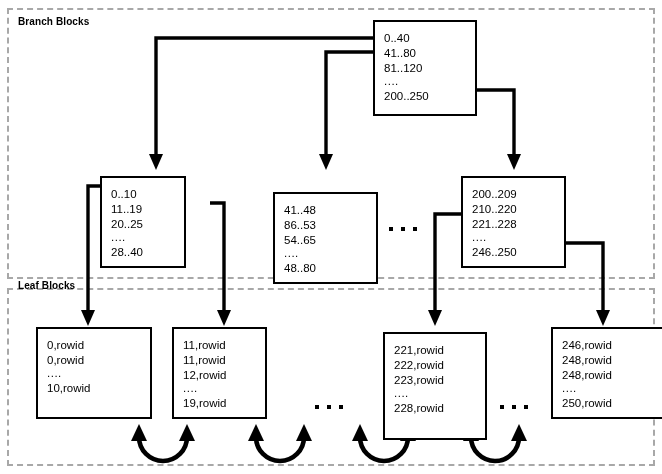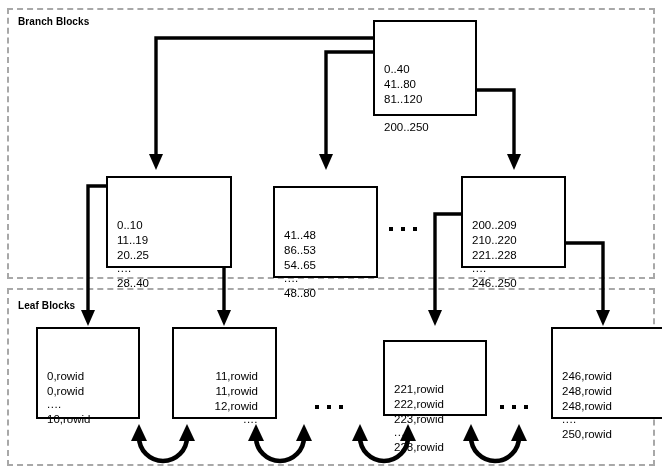--- a/index.html
+++ b/index.html
@@ -32,22 +32,21 @@
     white-space: nowrap;
   }
   .block {
     position: absolute;
     box-sizing: border-box;
     border: 2px solid #000000;
     background: #ffffff;
     z-index: 5;
   }
   .block .lines {
-    padding: 9px 17px 0 9px;
-    margin-top: 31px;
+    padding: 9px 2px 0 9px;
   }
   .block .line {
     font-size: 11.5px;
     line-height: 15px;
     color: #000000;
     white-space: nowrap;
   }
   .block .line.dots {
     letter-spacing: 0.5px;
     line-height: 13px;
@@ -97,21 +96,21 @@
 </style>
 </head>
 <body>
 
 <div id="diagram">
 
   <div class="region" style="left:7px; top:8px; width:648px; height:271px;"></div>
   <div class="region" style="left:7px; top:288px; width:648px; height:178px;"></div>
 
   <div class="region-label" style="left:18px; top:16px;">Branch Blocks</div>
-  <div class="region-label" style="left:18px; top:300px;">Leaf Blocks</div>
+  <div class="region-label" style="left:18px; top:280px;">Leaf Blocks</div>
 
   <svg class="wires" viewBox="0 0 662 474">
 
     <path class="wire" d="M 373 38 L 156 38 L 156 154"></path>
     <polygon class="head" points="149,154 163,154 156,170"></polygon>
 
     <path class="wire" d="M 373 52 L 326 52 L 326 154"></path>
     <polygon class="head" points="319,154 333,154 326,170"></polygon>
 
     <path class="wire" d="M 477 90 L 514 90 L 514 154"></path>
@@ -154,31 +153,31 @@
   <div class="block" style="left:373px; top:20px; width:104px; height:96px;">
     <div class="lines">
       <div class="line">0..40</div>
       <div class="line">41..80</div>
       <div class="line">81..120</div>
       <div class="line dots">....</div>
       <div class="line">200..250</div>
     </div>
   </div>
 
-  <div class="block" style="left:106px; top:176px; width:126px; height:92px;">
+  <div class="block" style="left:100px; top:176px; width:86px; height:92px;">
     <div class="lines">
       <div class="line">0..10</div>
       <div class="line">11..19</div>
       <div class="line">20..25</div>
       <div class="line dots">....</div>
       <div class="line">28..40</div>
     </div>
   </div>
 
-  <div class="block" style="left:273px; top:186px; width:105px; height:92px;">
+  <div class="block" style="left:273px; top:192px; width:105px; height:92px;">
     <div class="lines">
       <div class="line">41..48</div>
       <div class="line">86..53</div>
       <div class="line">54..65</div>
       <div class="line dots">....</div>
       <div class="line">48..80</div>
     </div>
   </div>
 
   <div class="block" style="left:461px; top:176px; width:105px; height:92px;">
@@ -190,45 +189,46 @@
       <div class="line">246..250</div>
     </div>
   </div>
 
   <div class="ellipsis" style="left:389px; top:227px;">
     <span></span>
     <span></span>
     <span></span>
   </div>
 
-  <div class="block" style="left:36px; top:327px; width:104px; height:92px;">
+  <div class="block" style="left:36px; top:327px; width:116px; height:92px;">
     <div class="lines">
       <div class="line">0,rowid</div>
       <div class="line">0,rowid</div>
       <div class="line dots">....</div>
       <div class="line">10,rowid</div>
     </div>
   </div>
 
-  <div class="block" style="left:172px; top:327px; width:105px; height:92px;text-align:right;">
+  <div class="block" style="left:172px; top:327px; width:95px; height:92px;">
     <div class="lines">
       <div class="line">11,rowid</div>
       <div class="line">11,rowid</div>
       <div class="line">12,rowid</div>
       <div class="line dots">....</div>
+      <div class="line">19,rowid</div>
     </div>
   </div>
 
   <div class="ellipsis" style="left:315px; top:405px;">
     <span></span>
     <span></span>
     <span></span>
   </div>
 
-  <div class="block" style="left:383px; top:340px; width:104px; height:76px;">
+  <div class="block" style="left:383px; top:332px; width:104px; height:108px;">
     <div class="lines">
       <div class="line">221,rowid</div>
       <div class="line">222,rowid</div>
       <div class="line">223,rowid</div>
       <div class="line dots">....</div>
       <div class="line">228,rowid</div>
     </div>
   </div>
 
   <div class="ellipsis" style="left:500px; top:405px;">

